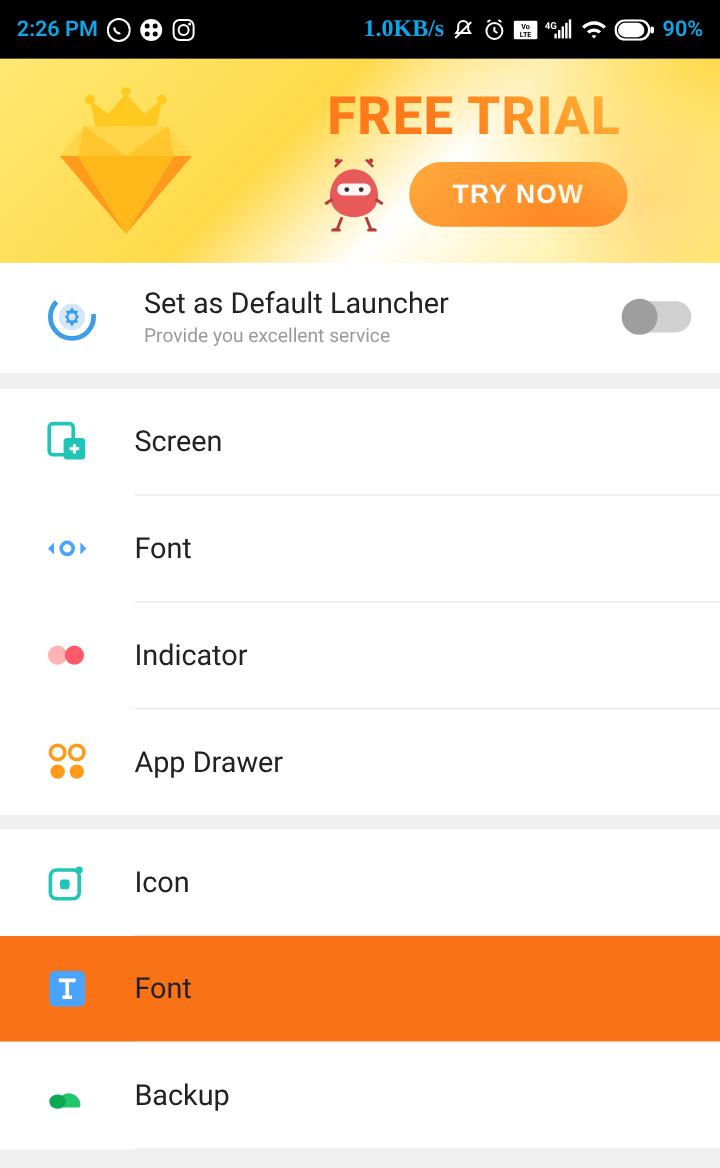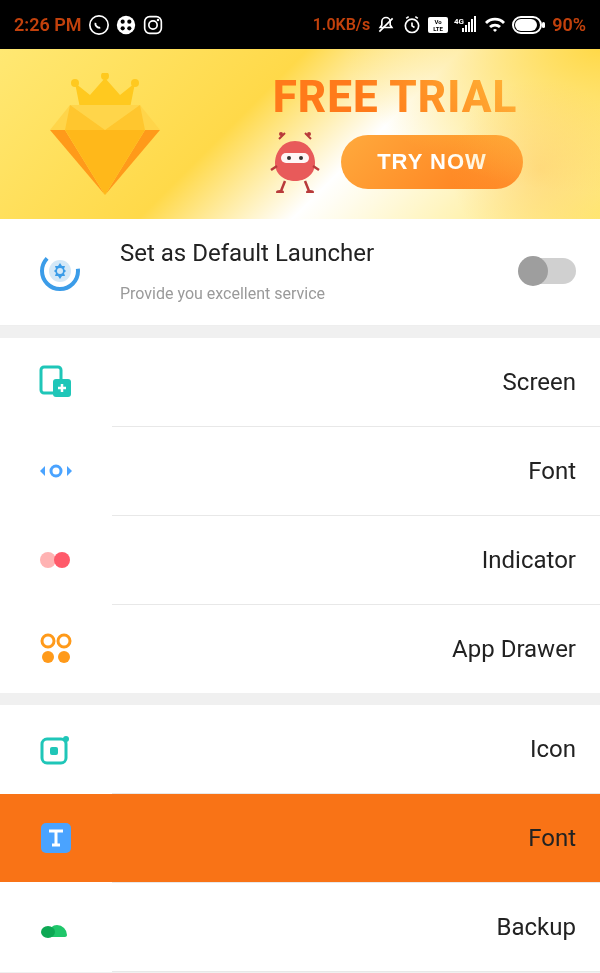--- a/index.html
+++ b/index.html
@@ -1,44 +1,44 @@
 <!DOCTYPE html>
 <html><head>
   <meta charset="utf-8">
   <style>
     * { margin: 0; padding: 0; box-sizing: border-box; }
     body { width: 600px; height: 973px; font-family: -apple-system, BlinkMacSystemFont, "Segoe UI", Roboto, sans-serif; background: #f0f0f0; overflow: hidden; }
     
-    .status-bar { background: #000; color: #c2410c; height: 49px; display: flex; align-items: center; justify-content: space-between; padding: 0 14px; font-size: 18px; font-weight: 600; }
+    .status-bar { background: #000; color: #0ea5e9; height: 49px; display: flex; align-items: center; justify-content: space-between; padding: 0 14px; font-size: 18px; font-weight: 600; }
     .status-left { display: flex; align-items: center; gap: 7px; }
     .status-right { display: flex; align-items: center; gap: 6px; }
     .status-icon { display: inline-flex; align-items: flex-end; }
     
     .banner { height: 170px; background: linear-gradient(135deg, #ffe873 0%, #ffd949 40%, #ffffff 60%, #ffe873 100%); position: relative; overflow: hidden; display: flex; align-items: center; }
     .banner-curve { position: absolute; top: 0; right: 0; width: 300px; height: 170px; background: radial-gradient(ellipse at 100% 0%, #ffd949 0%, transparent 60%); }
     .banner-curve2 { position: absolute; bottom: -40px; right: -30px; width: 180px; height: 180px; border-radius: 50%; background: radial-gradient(circle, rgba(255,190,80,0.4) 0%, transparent 70%); }
     .diamond-wrap { position: relative; margin-left: 50px; }
     .crown { width: 70px; height: 40px; margin: 0 auto -8px; }
     .diamond { width: 110px; height: 90px; }
     .banner-right { flex: 1; padding-left: 30px; display: flex; flex-direction: column; align-items: center; }
     .free-trial { font-size: 44px; font-weight: 800; color: #ff7a1a; letter-spacing: 1px; line-height: 1; margin-bottom: 12px; }
     .banner-bottom-row { display: flex; align-items: center; gap: 18px; }
     .character { width: 56px; height: 62px; }
     .try-now-btn { background: linear-gradient(135deg, #ffaa3d, #ff7a1a); color: #fff; border: none; border-radius: 30px; padding: 14px 36px; font-size: 22px; font-weight: 800; letter-spacing: 1px; cursor: pointer; }
     
     .default-launcher { background: #fff; display: flex; align-items: center; padding: 20px 24px 22px 38px; border-bottom: 1px solid #eee; }
     .gear-wrap { width: 44px; height: 44px; margin-right: 38px; }
     .default-text { flex: 1; }
-    .default-title { font-size: 24px; color: #222; font-weight: 400; margin-bottom: 17px; }
+    .default-title { font-size: 24px; color: #222; font-weight: 400; margin-bottom: 3px; }
     .default-subtitle { font-size: 16px; color: #9a9a9a; }
     .toggle { width: 56px; height: 26px; background: #d0d0d0; border-radius: 15px; position: relative; cursor: pointer; }
     .toggle-knob { width: 30px; height: 30px; background: #9e9e9e; border-radius: 50%; position: absolute; top: -2px; left: -2px; }
     
     .settings-group { background: #fff; margin-top: 12px; }
-    .setting-row { display: flex; align-items: center; padding: 26px 24px 26px 38px; cursor: pointer; text-align: right; }
+    .setting-row { display: flex; align-items: center; padding: 26px 24px 26px 38px; cursor: pointer; }
     .setting-row.selected { background: #f97316; }
     .setting-icon { width: 36px; height: 36px; margin-right: 38px; display: flex; align-items: center; justify-content: center; }
     .setting-label { font-size: 24px; color: #222; flex: 1; }
     .setting-divider { height: 1px; background: #e8e8e8; margin-left: 112px; }
     
     svg { display: block; }
   </style>
 </head>
 <body>
 
@@ -62,21 +62,21 @@
     </span>
     <span class="status-icon">
       <svg width="20" height="20" viewBox="0 0 24 24">
           <rect x="2" y="2" width="20" height="20" rx="6" fill="none" stroke="#fff" stroke-width="2"></rect>
           <circle cx="12" cy="12" r="5" fill="none" stroke="#fff" stroke-width="2"></circle>
           <circle cx="18" cy="6" r="1.5" fill="#fff"></circle>
         </svg>
     </span>
   </div>
   <div class="status-right">
-    <span style="font-size:16px;">1.0KB/s</span>
+    <span style="font-size:20px;font-family:Liberation Serif, serif;">1.0KB/s</span>
     <span class="status-icon">
       <svg width="20" height="20" viewBox="0 0 24 24">
           <path d="M12 3a5 5 0 00-5 5v4l-2 3h14l-2-3V8a5 5 0 00-5-5z" fill="none" stroke="#fff" stroke-width="2"></path>
           <line x1="4" y1="20" x2="20" y2="4" stroke="#fff" stroke-width="2"></line>
         </svg>
     </span>
     <span class="status-icon">
       <svg width="20" height="20" viewBox="0 0 24 24">
           <circle cx="12" cy="13" r="8" fill="none" stroke="#fff" stroke-width="2"></circle>
           <path d="M12 9v4l3 2M5 4l3-2M19 4l-3-2" stroke="#fff" stroke-width="2" fill="none"></path>

